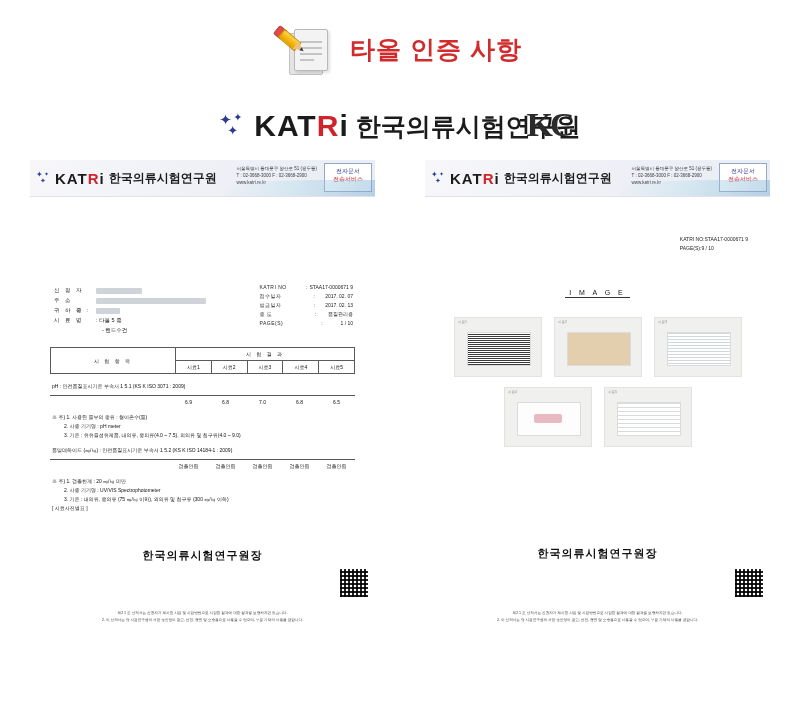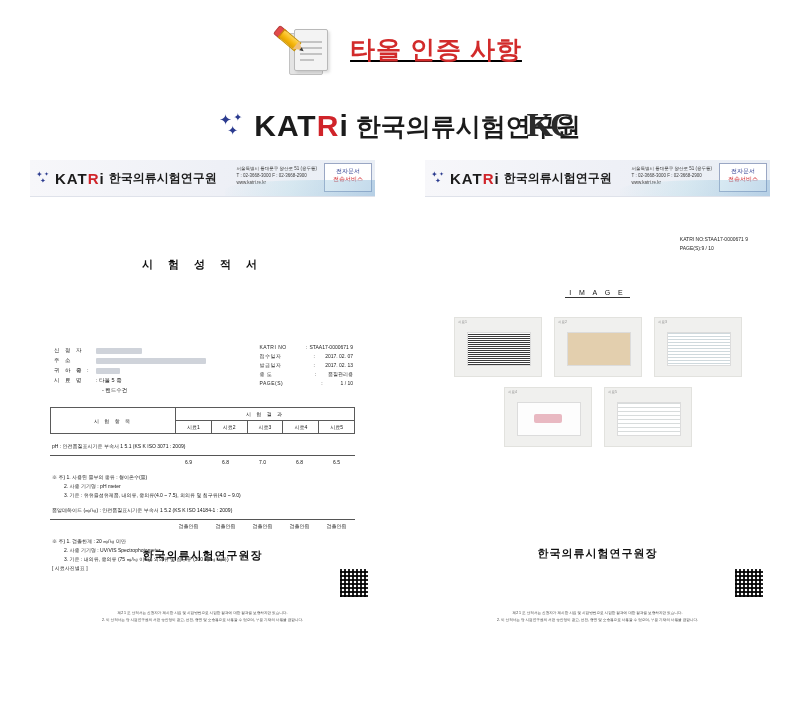--- a/index.html
+++ b/index.html
@@ -18,21 +18,20 @@
   
   .page-header {
     position: absolute;
     left: 0;
     top: 18px;
     width: 800px;
     height: 62px;
     display: flex;
     align-items: center;
     justify-content: center;
-    text-decoration: underline;
   }
   .header-icon {
     width: 58px;
     height: 52px;
     position: relative;
     margin-right: 14px;
     flex: none;
   }
   .doc-sheet {
     position: absolute;
@@ -528,21 +527,20 @@
       <span class="line">www.katri.re.kr</span>
     </div>
     <div class="edoc-badge">
       <div class="b1">전자문서</div>
       <div class="b2">전송서비스</div>
     </div>
     <div class="topbar-swoosh"></div>
   </div>
 
   <div class="doc-body">
-    <div class="doc-title">시 험 성 적 서</div>
 
     <div class="meta-left">
       <div class="row">
           <span class="lbl">신 청 자</span>
           <span class="val"><span class="redact" style="width:46px;"></span></span>
         </div>
       <div class="row">
           <span class="lbl">주    소</span>
           <span class="val"><span class="redact" style="width:110px;"></span></span>
         </div>

